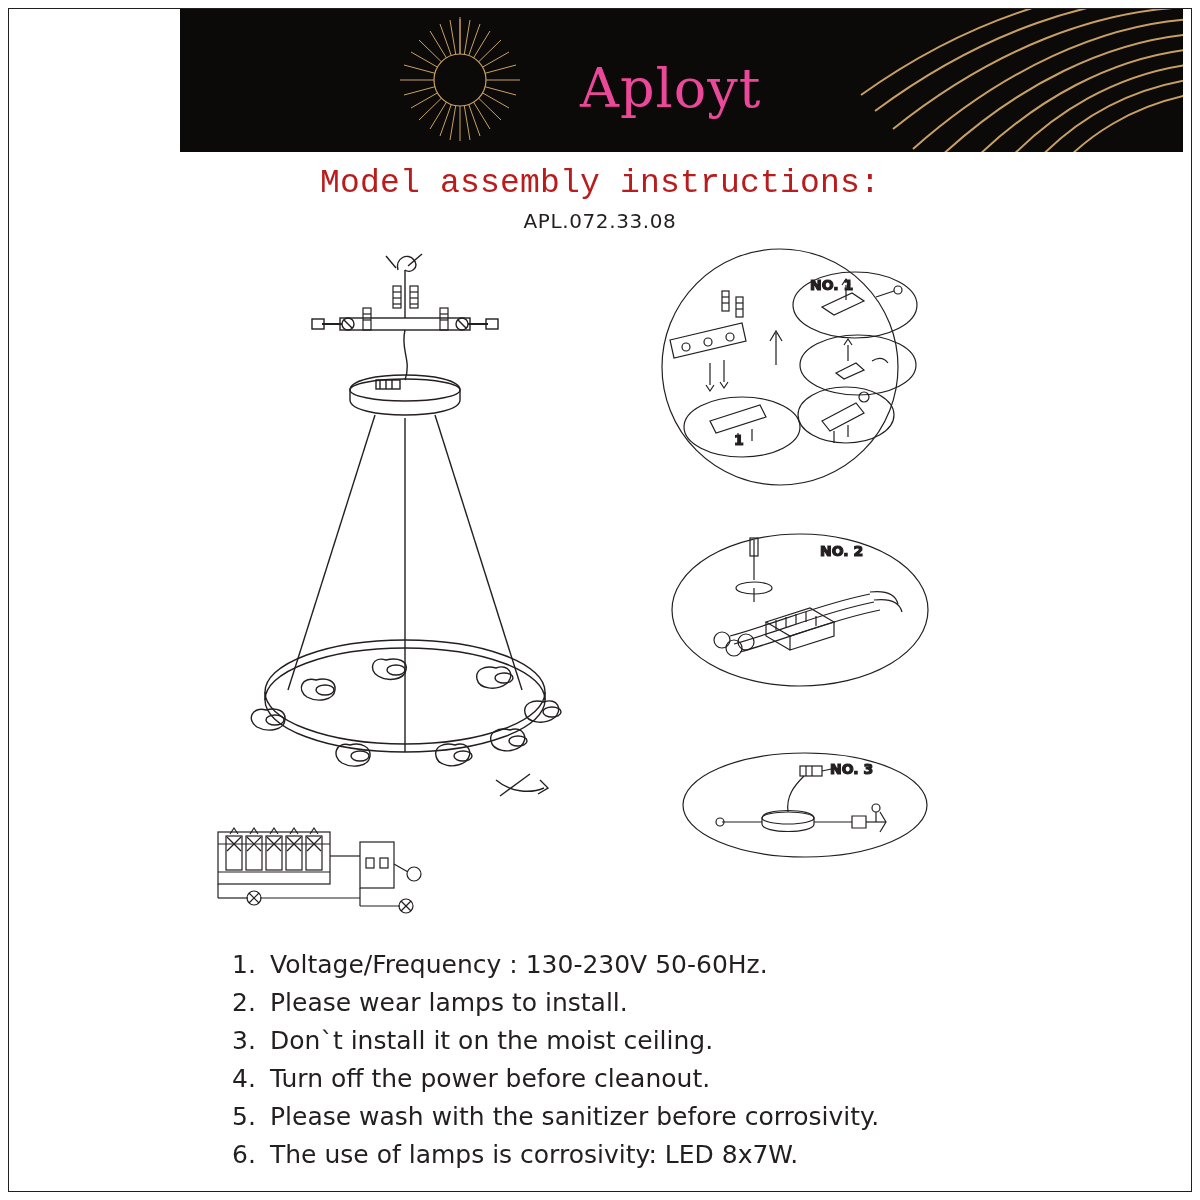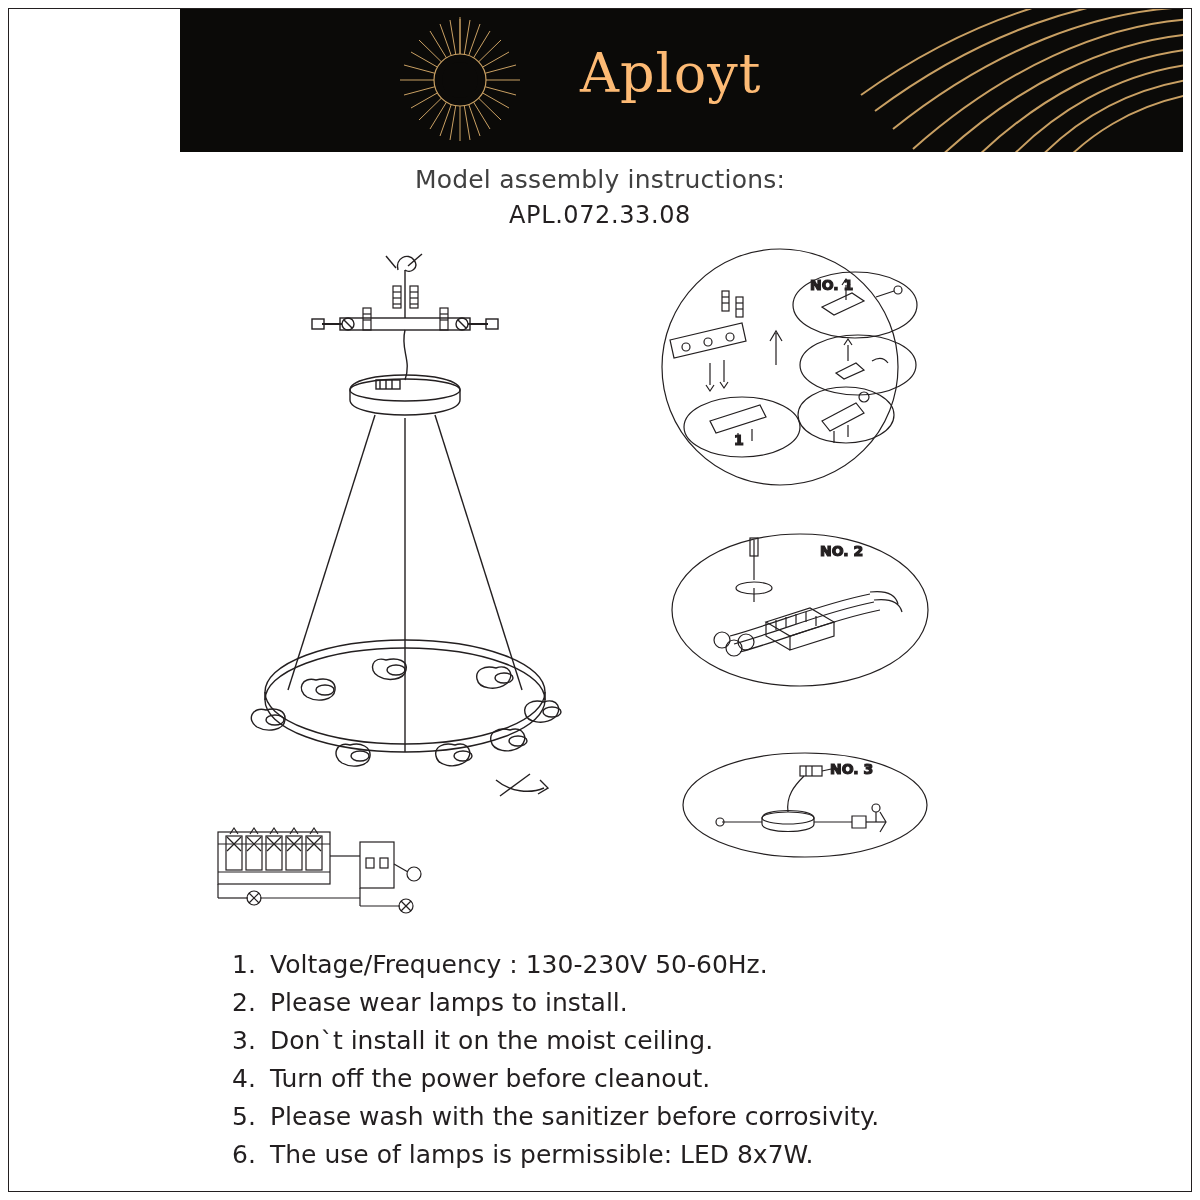--- a/index.html
+++ b/index.html
@@ -42,50 +42,51 @@
   .banner-burst {
     position: absolute;
     left: 215px;
     top: 6px;
     width: 130px;
     height: 130px;
   }
   .brand {
     position: absolute;
     left: 400px;
-    top: 33px;
+    top: 48px;
     font-family: "DejaVu Serif", serif;
     font-size: 54px;
     letter-spacing: 1px;
-    color: #fdba74;
+    color: #ec4899;
   }
   .banner-rays {
     position: absolute;
     right: -10px;
     top: -30px;
     width: 340px;
     height: 200px;
   }
 
   
   .title-block {
     position: absolute;
     left: 0;
     top: 165px;
     width: 1200px;
     text-align: center;
   }
   .title-line1 {
-    font-size: 25px;
-    color: #404040;
+    font-size: 33px;
+    color: #b91c1c;
     letter-spacing: 0.2px;
+    font-family: Liberation Mono, monospace;
   }
   .title-line2 {
     margin-top: 7px;
-    font-size: 24px;
+    font-size: 20px;
     color: #231f20;
     letter-spacing: 0.6px;
   }
 
   
   .draw {
     position: absolute;
   }
   .lamp-drawing { left: 200px; top: 240px; width: 420px; height: 580px; }
   .wiring-drawing { left: 210px; top: 820px; width: 230px; height: 110px; }
@@ -459,17 +460,17 @@
     <div class="note-row">
       <span class="note-num">4.</span>
       <span class="note-text">Turn off the power before cleanout.</span>
     </div>
     <div class="note-row">
       <span class="note-num">5.</span>
       <span class="note-text">Please wash with the sanitizer before corrosivity.</span>
     </div>
     <div class="note-row">
       <span class="note-num">6.</span>
-      <span class="note-text">The use of lamps is permissible: LED 8x7W.</span>
+      <span class="note-text">The use of lamps is corrosivity: LED 8x7W.</span>
     </div>
   </div>
 
 </div>
 
 </body></html>

